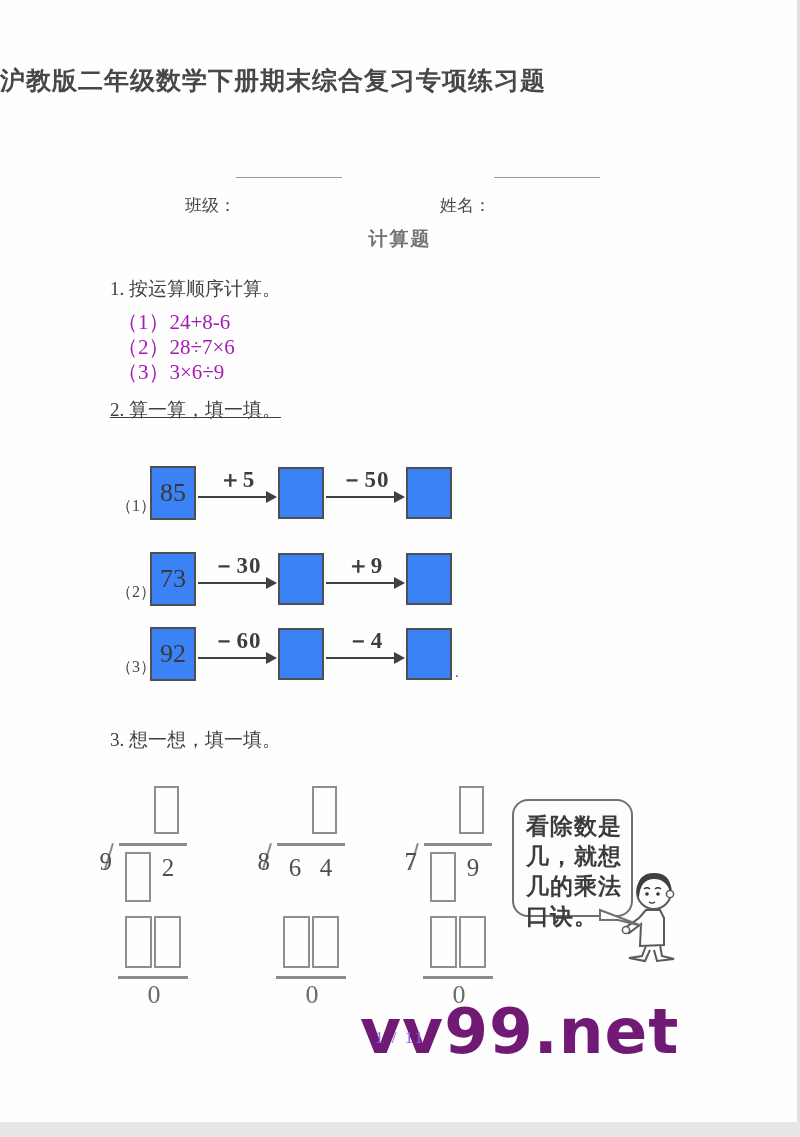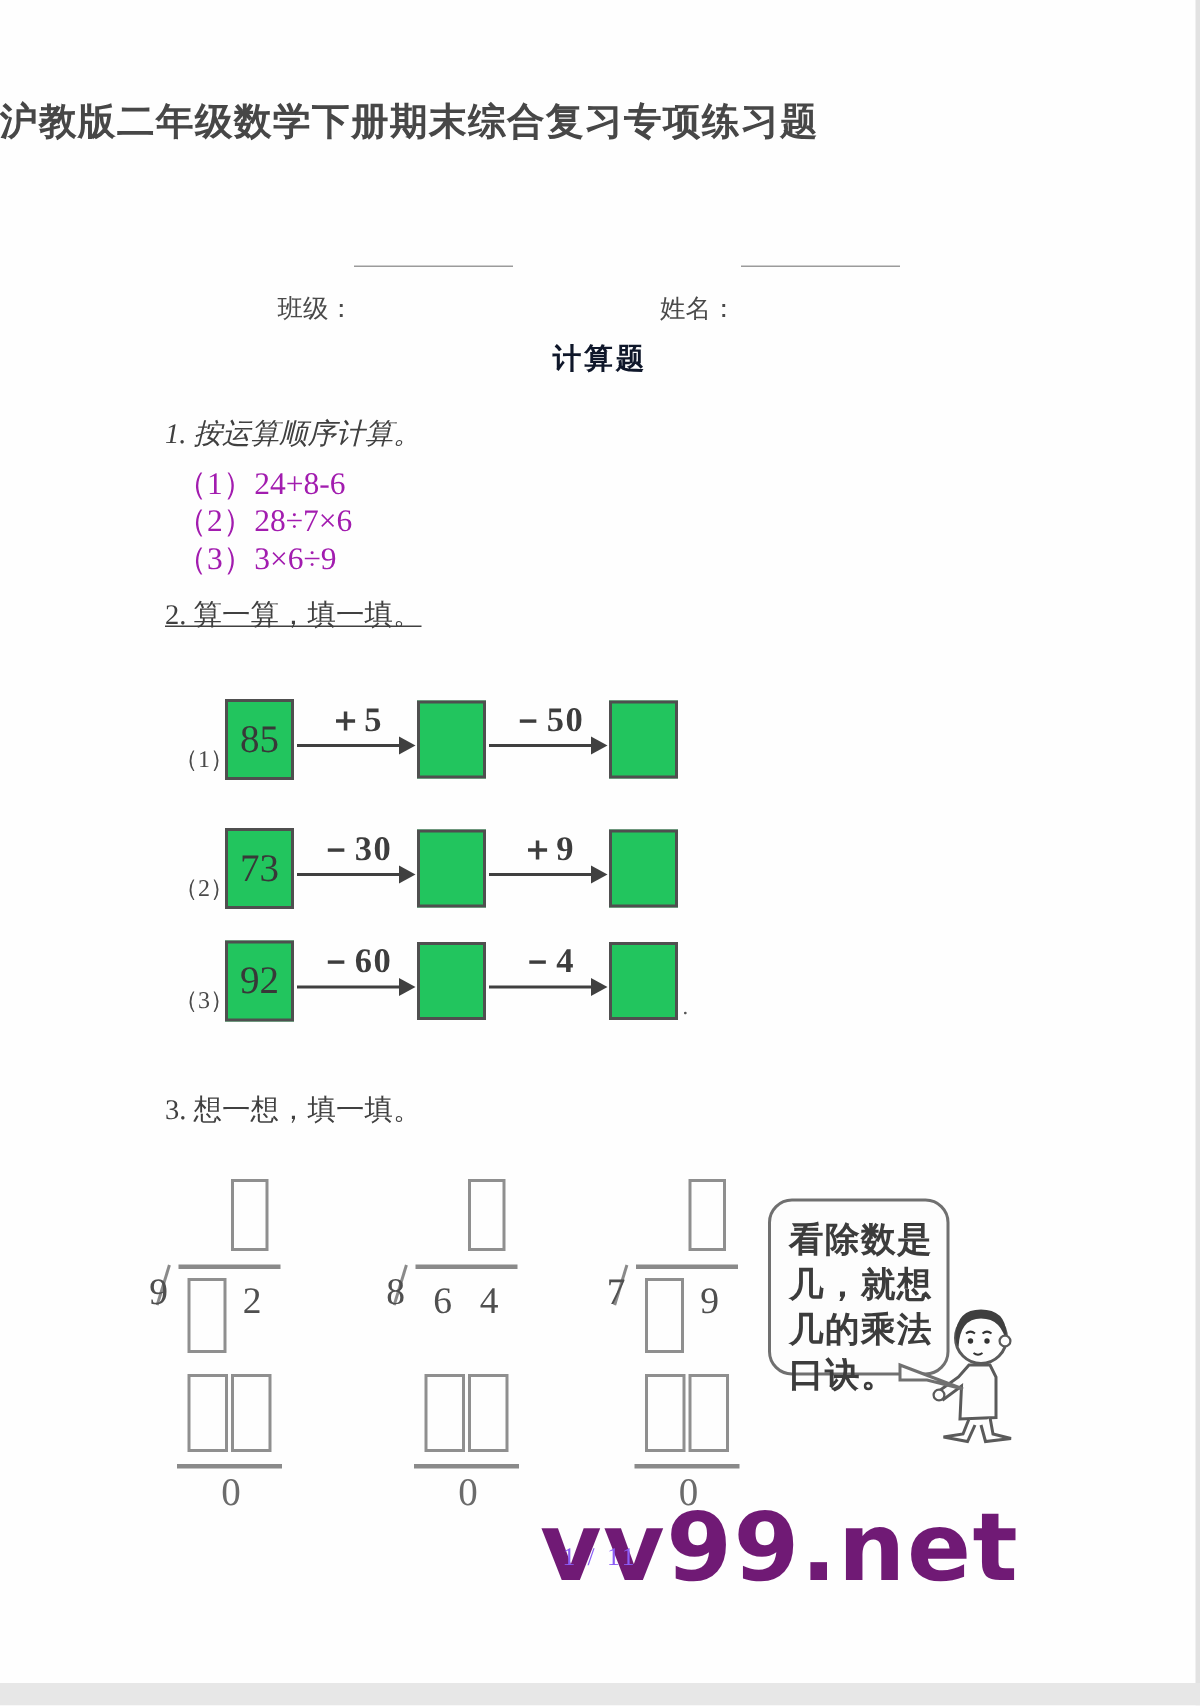--- a/index.html
+++ b/index.html
@@ -9,34 +9,34 @@
   .doc-title { position:absolute; top:64px; left:0; width:100%; 
                font-size:25px; font-weight:bold; color:#474747; letter-spacing:1px; }
 
   .meta-row { position:absolute; top:158px; left:0; width:100%; font-size:17px; color:#4a4a4a; }
   .meta-label { position:absolute; top:0;margin-top:36px; }
   .lbl-class { left:185px; } .lbl-name { left:440px; }
   .blank-line { position:absolute; top:4px; width:106px; border-bottom:1.6px solid #9b9b9b; height:16px; }
   .line-class { left:236px; } .line-name { left:494px; }
 
   .section-heading { position:absolute; top:226px; left:0; width:100%; text-align:center;
-                     font-size:19px; font-weight:bold; color:#0f172a; letter-spacing:2px; }
+                     font-size:19px; font-weight:bold; color:#737373; letter-spacing:2px; }
 
   .q-title { position:absolute; left:110px; font-size:19px; color:#404040; }
-  .q1-title { top:276px;font-style:italic; }
+  .q1-title { top:276px; }
   .q2-title { top:397px;text-decoration:underline; }
   .q3-title { top:714px;margin-top:13px; }
 
   .q1-items { position:absolute; top:310px; left:117px; font-size:21px; color:#a21caf; line-height:25px; }
   .q1-items div { white-space:pre; }
 
   
   .flow-row { position:absolute; left:116px; display:flex; align-items:flex-start; }
   .row-label { align-self:flex-end; font-size:16px; color:#4a4a4a; width:34px; margin-bottom:3px; }
-  .num-box { width:46px; height:54px; border:2.5px solid #4f4f4f; background:#22c55e;
+  .num-box { width:46px; height:54px; border:2.5px solid #4f4f4f; background:#3b82f6;
              display:flex; align-items:center; justify-content:center;
              font-size:26px; color:#383838; }
   .num-box.mid { margin-top:1px; height:52px; }
   .arrow { width:78px; display:flex; flex-direction:column; margin:0 2px; }
   .op { text-align:center; font-size:23px; font-weight:bold; color:#3d3d3d; height:27px; line-height:27px; letter-spacing:1px; }
   .shaft { position:relative; height:2.4px; background:#404040; margin-top:3px; margin-right:6px; }
   .head { position:absolute; right:-7px; top:-5px; width:0; height:0; display:block;
           border-left:11px solid #404040; border-top:6px solid transparent; border-bottom:6px solid transparent; }
   .row-suffix { align-self:flex-end; font-size:15px; color:#555; margin-left:3px; }
 

